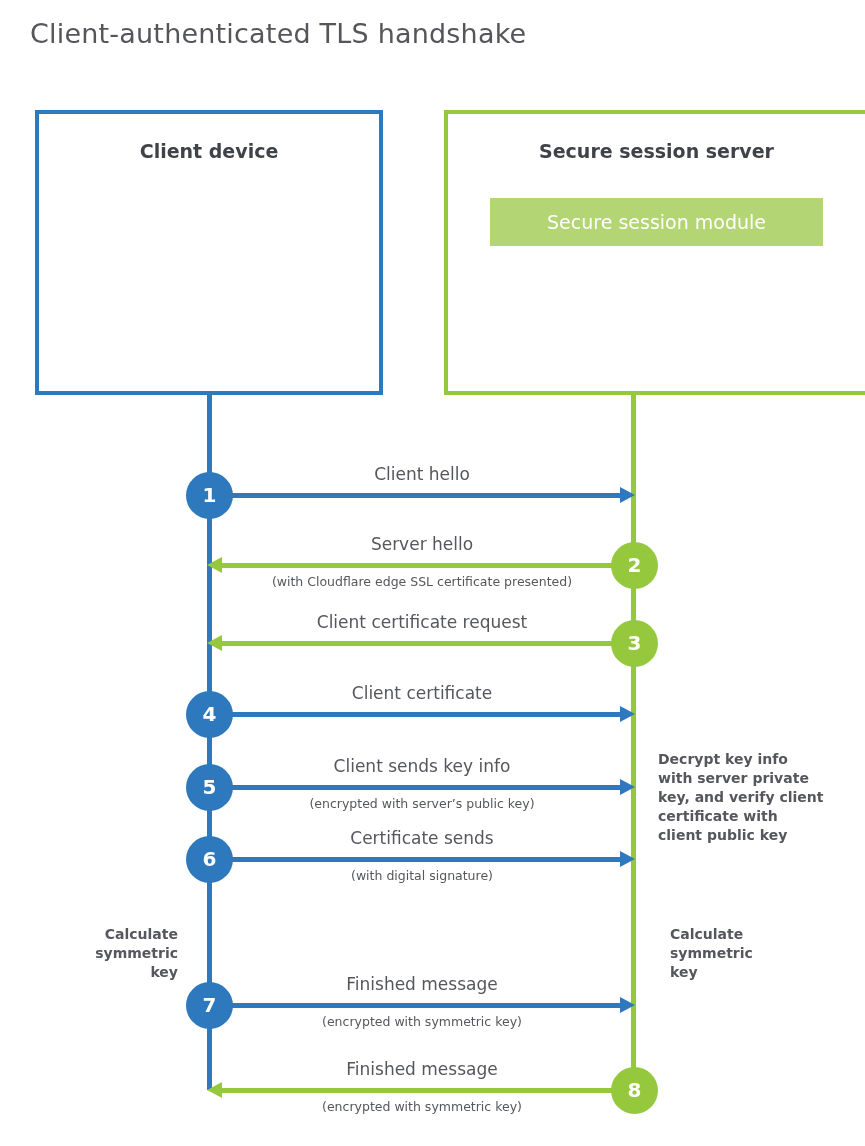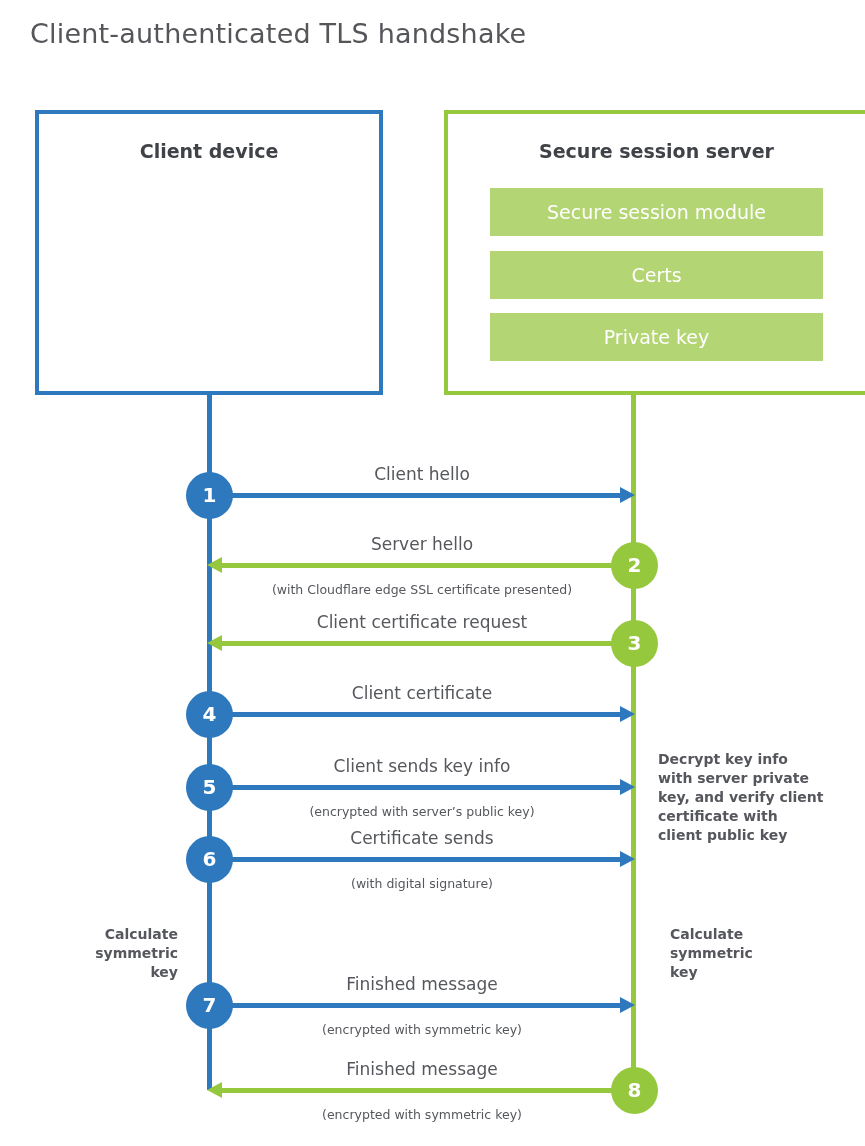--- a/index.html
+++ b/index.html
@@ -21,21 +21,21 @@
     position:absolute;left:0;right:0;top:26px;text-align:center;
     font-size:19px;font-weight:700;color:var(--heading);
   }
   .app-box{
     position:absolute;left:31px;top:73px;width:277px;height:176px;
     background:var(--light-blue);display:flex;align-items:center;justify-content:center;
   }
   .app-box span{display:block;width:170px;text-align:center;color:#fff;font-size:19px;line-height:1.5;}
   .bar{
     position:absolute;left:42px;width:333px;height:48px;background:var(--light-green);
-    display:flex;align-items:center;justify-content:center;color:#fff;font-size:19px;
+    display:flex;align-items:center;justify-content:center;color:#fff;font-size:19px;margin-top:10px;
   }
   .bar1{top:74px}.bar2{top:137px}.bar3{top:199px}
   
   .vline{position:absolute;top:393px;width:5px;height:697px;}
   .vline.blue{left:207px;background:var(--blue);}
   .vline.green{left:631px;background:var(--green);}
   
   .msg{position:absolute;left:0;width:865px;height:0;}
   .shaft{position:absolute;top:-2.5px;height:5px;}
   .msg.blue .shaft{left:209px;width:412px;background:var(--blue);}
@@ -49,21 +49,21 @@
     color:#fff;font-size:20px;font-weight:700;z-index:3;
   }
   .msg.blue .circle{left:186px;background:var(--blue);}
   .msg.green .circle{left:611px;background:var(--green);}
   .label{
     position:absolute;left:209px;width:426px;top:-31px;text-align:center;
     font-size:17px;color:var(--text);
   }
   .sublabel{
     position:absolute;left:209px;width:426px;top:9px;text-align:center;
-    font-size:12.5px;color:var(--text);margin-top:8px;
+    font-size:12.5px;color:var(--text);
   }
   
   .note{position:absolute;font-size:14px;line-height:19px;color:var(--text);font-weight:bold;}
   .decrypt-note{left:658px;top:750px;width:168px;}
   .calc-left{left:68px;top:925px;width:110px;text-align:right;}
   .calc-right{left:670px;top:925px;width:110px;text-align:left;}
 </style>
 </head>
 <body>
 
@@ -71,22 +71,20 @@
 
   <div class="page-title">Client-authenticated TLS handshake</div>
 
   <div class="actor-box client-box">
     <div class="actor-title">Client device</div>
   </div>
 
   <div class="actor-box server-box">
     <div class="actor-title">Secure session server</div>
     <div class="bar bar1">Secure session module</div>
-    <div class="bar bar2">Certs</div>
-    <div class="bar bar3">Private key</div>
   </div>
 
   <div class="vline blue"></div>
   <div class="vline green"></div>
 
   <div class="msg blue" style="top:495px">
     <div class="label">Client hello</div>
     <div class="shaft"></div>
     <div class="head"></div>
     <div class="circle">1</div>

